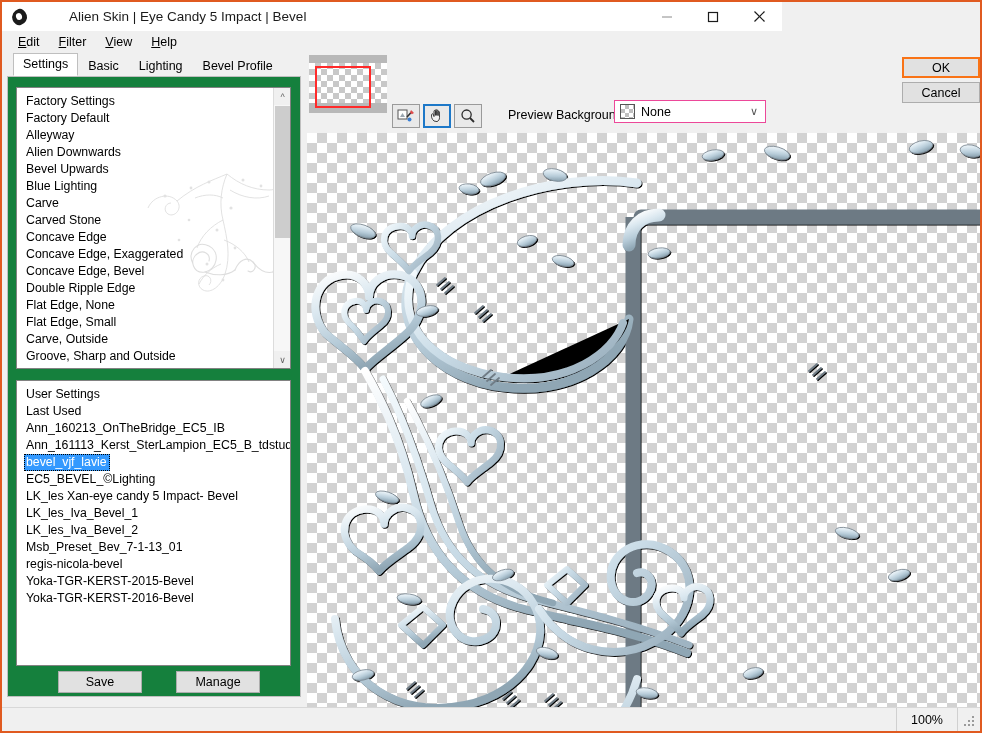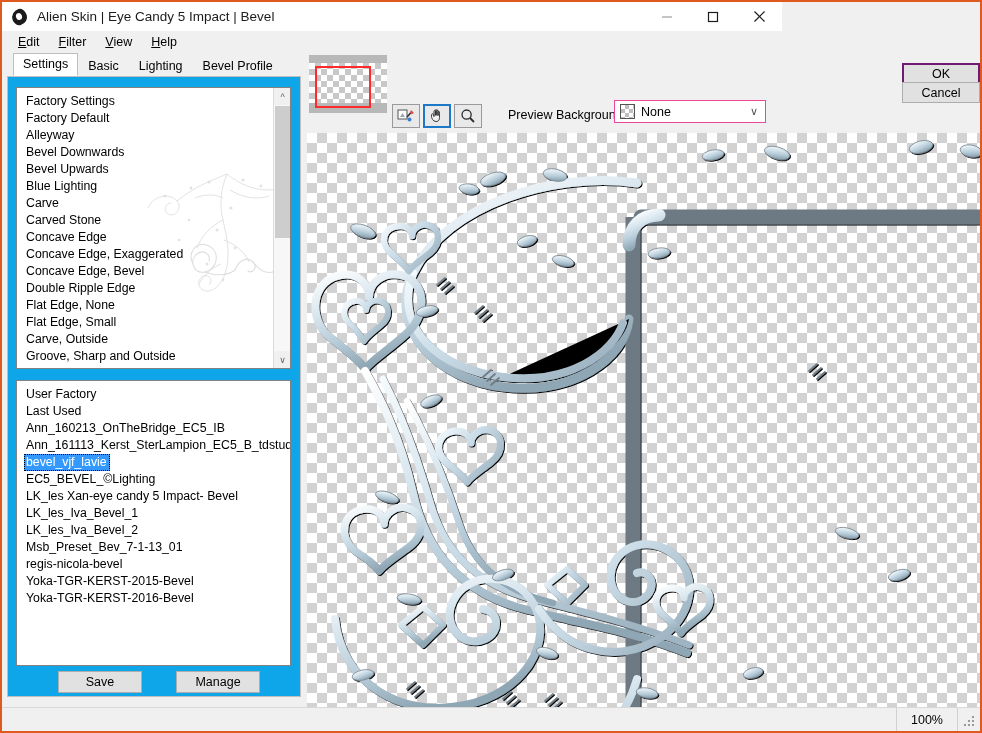--- a/index.html
+++ b/index.html
@@ -22,21 +22,21 @@
     border: 2px solid #e05a20;
     background: #f0f0f0;
     overflow: hidden;
   }
 
   
   #titlebar {
     position: absolute; left: 0; top: 0;
     width: 780px; height: 29px;
     background: #ffffff;
-    display: flex; align-items: center;
+    display: flex; align-items: center; gap: 32px;
   }
   #app-icon {
     width: 22px; height: 22px;
     margin-left: 7px; margin-right: 6px;
     position: relative; flex: none;
   }
   #app-icon .eye-outer {
     position: absolute; left: 3px; top: 3px;
     width: 15px; height: 16px;
     background: #1b1b1b;
@@ -107,21 +107,21 @@
     border: 1px solid #bfbfbf;
     border-bottom: 1px solid #ffffff;
     position: relative; z-index: 3;
     padding-bottom: 4px;
   }
 
   
   #leftpanel {
     position: absolute; left: 5px; top: 74px;
     width: 294px; height: 621px;
-    background: #0ea5e9;
+    background: #15803d;
     border: 1px solid #bfbfbf;
     box-sizing: border-box;
   }
   .listbox {
     position: absolute;
     background: #ffffff;
     border: 1px solid #828282;
     box-sizing: border-box;
     overflow: hidden;
   }
@@ -283,23 +283,23 @@
   
   #ok-btn, #cancel-btn {
     position: absolute;
     left: 600px;
     width: 78px; height: 21px;
     font-size: 12.5px;
     display: flex; align-items: center; justify-content: center;
     box-sizing: border-box;
   }
   #ok-btn {
-    top: 11px;
+    top: 5px;
     background: #e1e1e1;
-    border: 2px solid #701a75;
+    border: 2px solid #f97316;
   }
   #cancel-btn {
     top: 30px;
     background: #e1e1e1;
     border: 1px solid #adadad;
   }
 
   
   #preview {
     position: absolute;
@@ -379,21 +379,21 @@
     <div class="tab">Bevel Profile</div>
   </div>
 
   <div id="leftpanel">
 
     <div class="listbox" id="factory-list">
       <div class="list-inner">
         <div class="list-line"><span class="list-row">Factory Settings</span></div>
         <div class="list-line"><span class="list-row">Factory Default</span></div>
         <div class="list-line"><span class="list-row">Alleyway</span></div>
-        <div class="list-line"><span class="list-row">Bevel Downwards</span></div>
+        <div class="list-line"><span class="list-row">Alien Downwards</span></div>
         <div class="list-line"><span class="list-row">Bevel Upwards</span></div>
         <div class="list-line"><span class="list-row">Blue Lighting</span></div>
         <div class="list-line"><span class="list-row">Carve</span></div>
         <div class="list-line"><span class="list-row">Carved Stone</span></div>
         <div class="list-line"><span class="list-row">Concave Edge</span></div>
         <div class="list-line"><span class="list-row">Concave Edge, Exaggerated</span></div>
         <div class="list-line"><span class="list-row">Concave Edge, Bevel</span></div>
         <div class="list-line"><span class="list-row">Double Ripple Edge</span></div>
         <div class="list-line"><span class="list-row">Flat Edge, None</span></div>
         <div class="list-line"><span class="list-row">Flat Edge, Small</span></div>
@@ -442,21 +442,21 @@
       <div class="vscroll">
         <div class="track-bg"></div>
         <div class="arrow up">^</div>
         <div class="thumb" style="top:18px;height:132px;"></div>
         <div class="arrow down">∨</div>
       </div>
     </div>
 
     <div class="listbox" id="user-list">
       <div class="list-inner">
-        <div class="list-line"><span class="list-row">User Factory</span></div>
+        <div class="list-line"><span class="list-row">User Settings</span></div>
         <div class="list-line"><span class="list-row">Last Used</span></div>
         <div class="list-line"><span class="list-row">Ann_160213_OnTheBridge_EC5_IB</span></div>
         <div class="list-line"><span class="list-row">Ann_161113_Kerst_SterLampion_EC5_B_tdstudio</span></div>
         <div class="list-line"><span class="list-row selected">bevel_vjf_lavie</span></div>
         <div class="list-line"><span class="list-row">EC5_BEVEL_©Lighting</span></div>
         <div class="list-line"><span class="list-row">LK_les Xan-eye candy 5 Impact- Bevel</span></div>
         <div class="list-line"><span class="list-row">LK_les_Iva_Bevel_1</span></div>
         <div class="list-line"><span class="list-row">LK_les_Iva_Bevel_2</span></div>
         <div class="list-line"><span class="list-row">Msb_Preset_Bev_7-1-13_01</span></div>
         <div class="list-line"><span class="list-row">regis-nicola-bevel</span></div>

